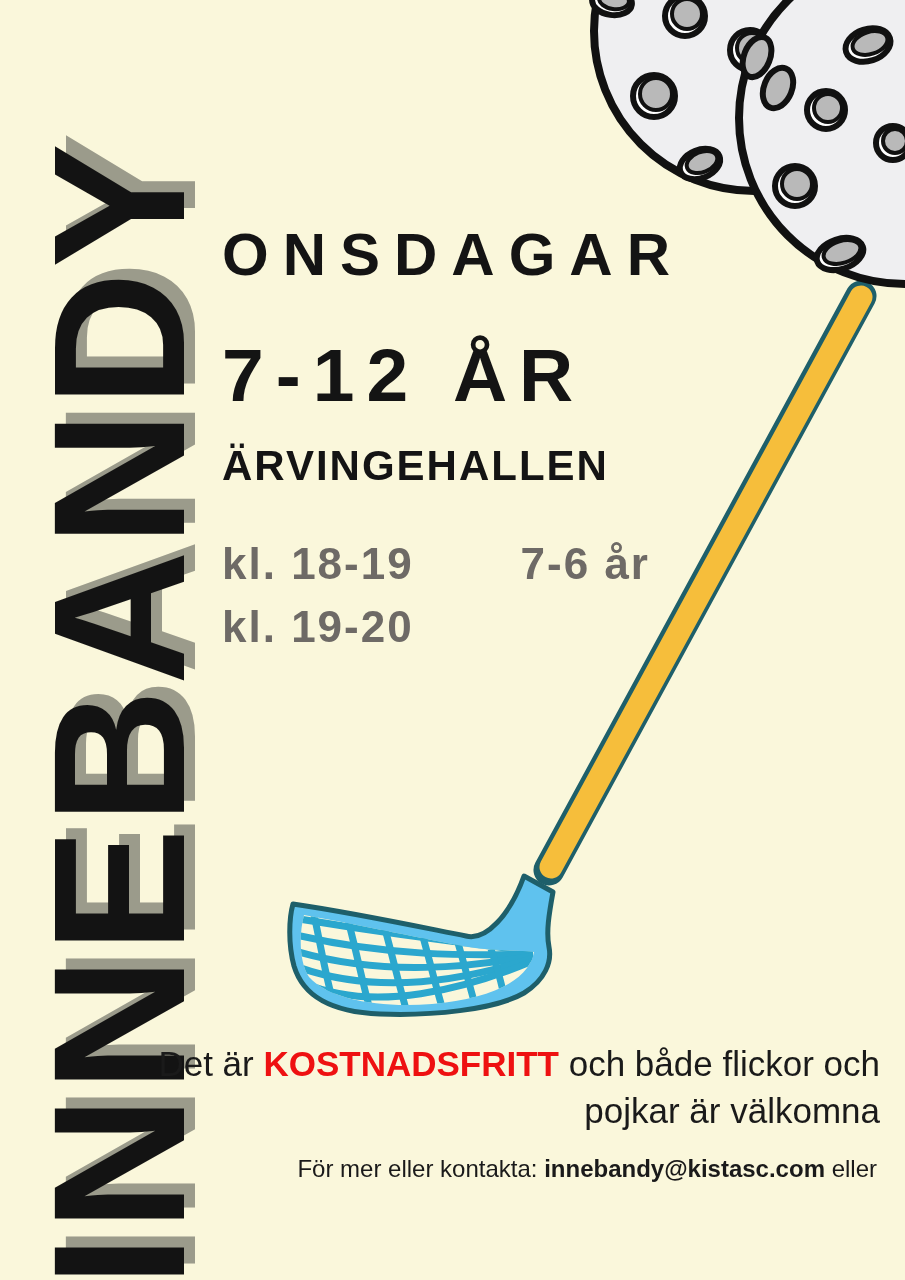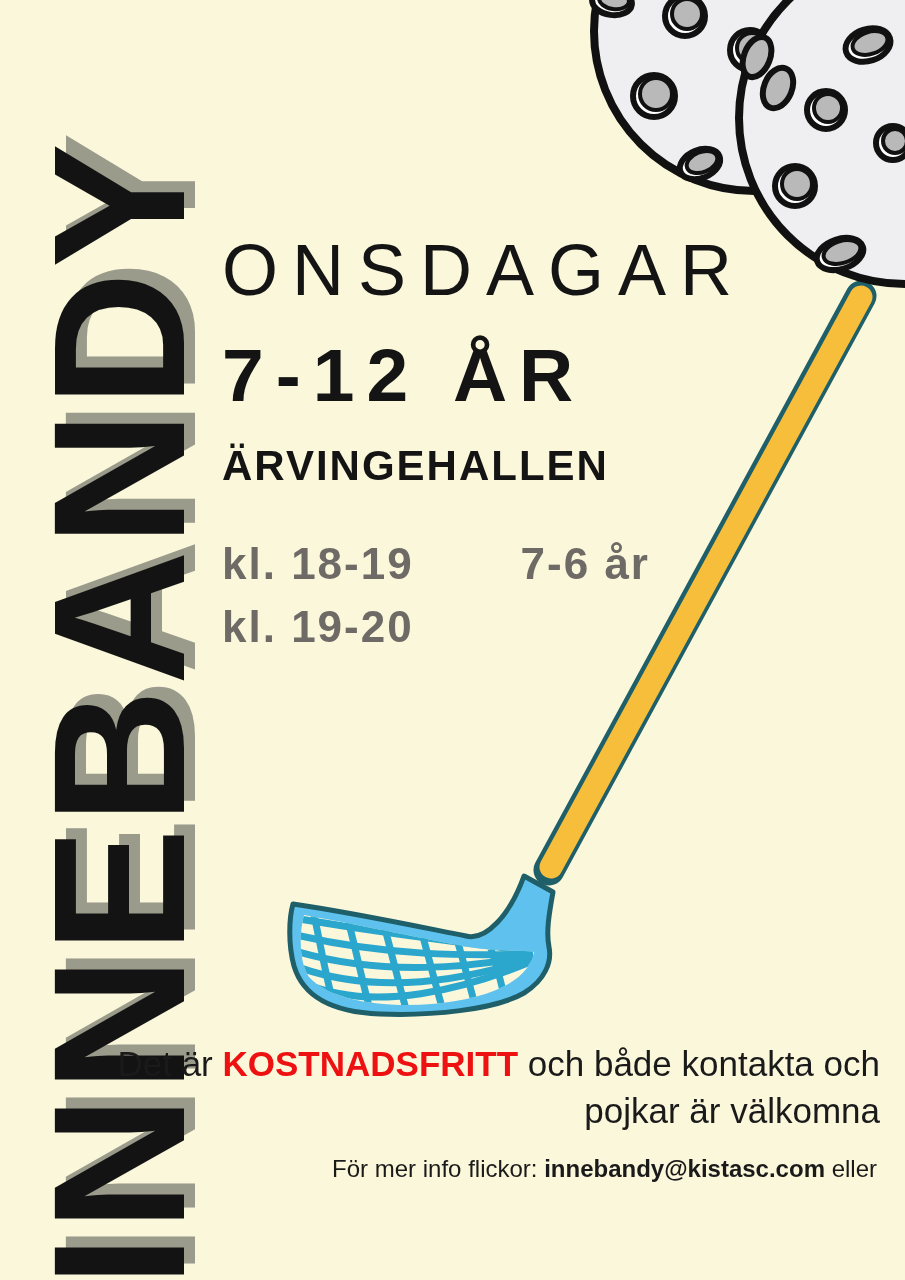--- a/index.html
+++ b/index.html
@@ -4,21 +4,21 @@
 <style>
   html,body{margin:0;padding:0;}
   body{width:905px;height:1280px;position:relative;overflow:hidden;
        background:#FAF7DB;font-family:"Liberation Sans",sans-serif;}
   .poster{position:absolute;inset:0;}
   svg.illu{position:absolute;left:0;top:0;width:905px;height:1280px;}
   .vtitle{position:absolute;left:26px;top:1287px;transform:rotate(-90deg);
           transform-origin:0 0;white-space:nowrap;font-weight:bold;
           font-size:187px;line-height:187px;letter-spacing:4px;color:#131313;
           text-shadow:11px 11px 0 #9B9B8B;}
-  .h1{position:absolute;left:222px;top:234px;font-weight:normal;font-size:72px;
+  .h1{position:absolute;left:222px;top:219px;font-weight:bold;font-size:60px;
       line-height:72px;letter-spacing:14px;color:#141414;white-space:nowrap;}
   .h2{position:absolute;left:222px;top:338px;font-weight:bold;font-size:75px;
       line-height:75px;letter-spacing:12px;color:#141414;white-space:nowrap;}
   .h3{position:absolute;left:222px;top:437px;font-weight:bold;font-size:42px;
       line-height:42px;letter-spacing:2px;color:#141414;white-space:nowrap;margin-top:8px;}
   .sched{position:absolute;left:222px;top:540px;display:grid;
          grid-template-columns:auto auto;justify-content:space-between;
          width:428px;row-gap:16px;font-weight:bold;font-size:44px;
          line-height:47px;letter-spacing:2px;color:#6E6A66;white-space:nowrap;}
   .sched .age{text-align:right;}
@@ -115,21 +115,21 @@
 
   <div class="h3">ÄRVINGEHALLEN</div>
 
   <div class="sched">
     <div class="time">kl. 18-19</div>
     <div class="age">7-6 år</div>
     <div class="time">kl. 19-20</div>
   </div>
 
   <div class="message">
-    <div><span>Det är </span><span class="hl" style="color:#EE1111;">KOSTNADSFRITT</span><span> och både kontakta och</span></div>
+    <div><span>Det är </span><span class="hl" style="color:#EE1111;">KOSTNADSFRITT</span><span> och både flickor och</span></div>
     <div>pojkar är välkomna</div>
   </div>
 
   <div class="contact">
-    <div><span>För mer info flickor: </span><span class="em">innebandy@kistasc.com</span><span> eller</span></div>
+    <div><span>För mer eller kontakta: </span><span class="em">innebandy@kistasc.com</span><span> eller</span></div>
   </div>
 
 </div>
 
 </body></html>

